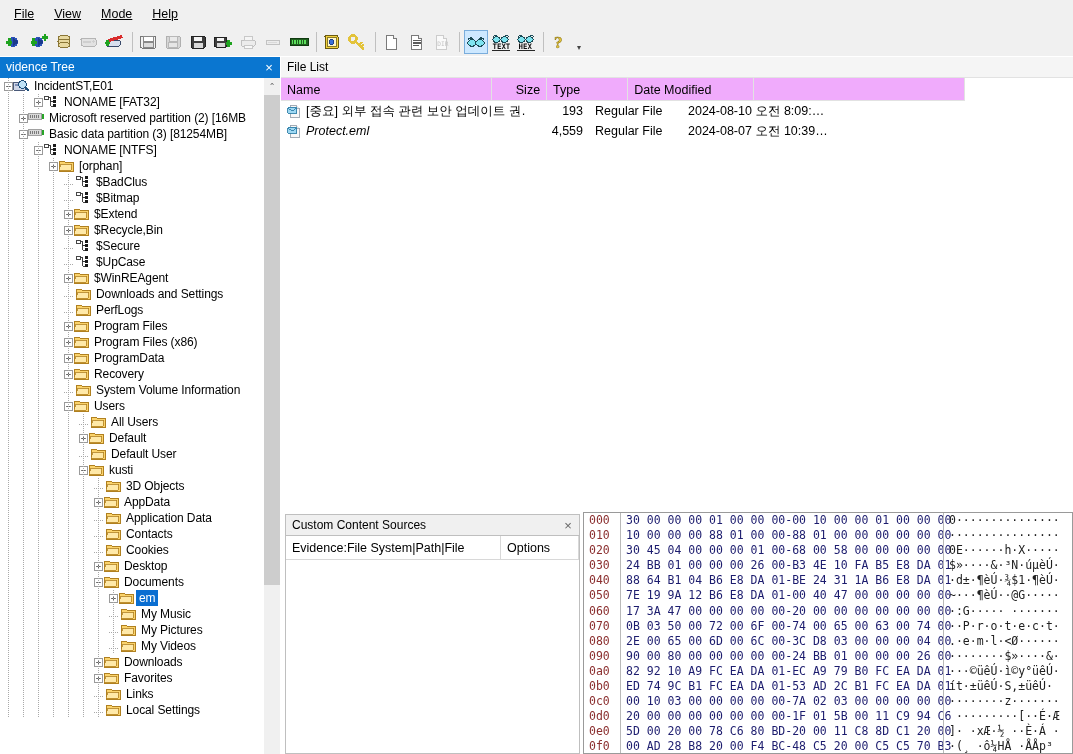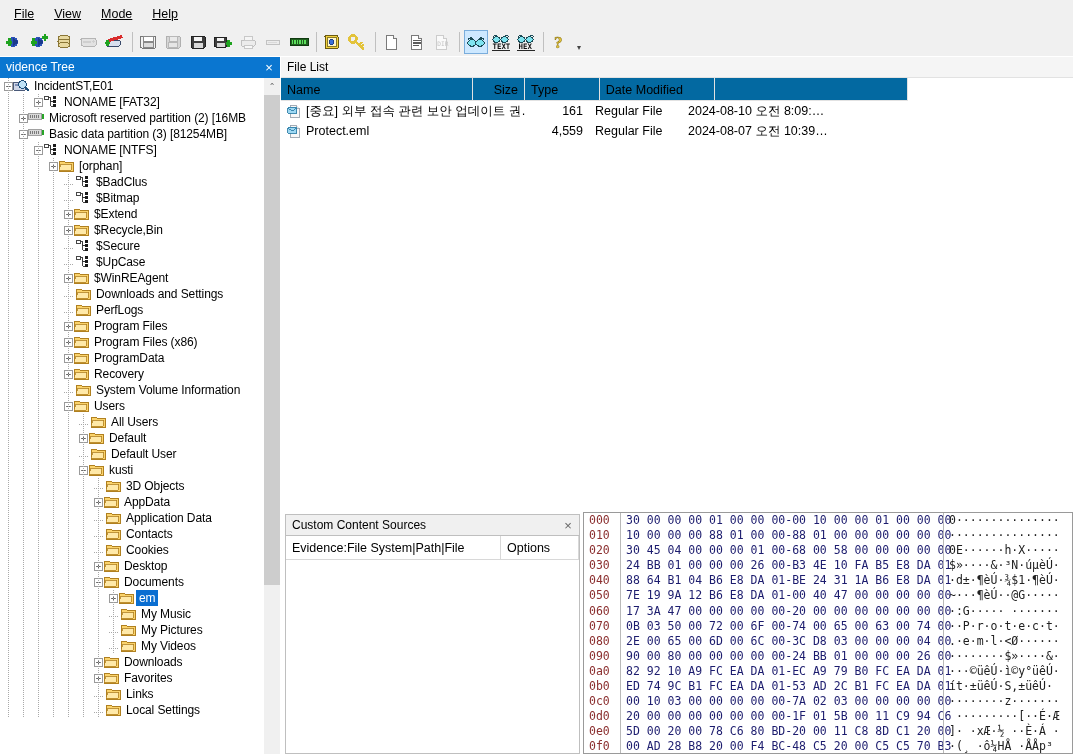--- a/index.html
+++ b/index.html
@@ -92,23 +92,23 @@
   .ic{width:17px;height:14px;flex:0 0 auto;margin-right:1px;position:relative;}
   .ic svg{display:block;}
 
   
   #filelist-panel{
     position:absolute;left:281px;top:57px;width:792px;height:452px;background:#fff;
     box-sizing:border-box;
   }
   #filelist-header{background:#f5f5f5;border-bottom:1px solid #e2e2e2;width:792px;}
   #fl-cols{
-    position:absolute;top:21px;left:0;width:627px;height:23px;
+    position:absolute;top:21px;left:0;width:684px;height:23px;
     display:flex;font-size:12.5px;box-sizing:border-box;
-    border-bottom:1px solid #e2e2e2;background:#0369a1;
+    border-bottom:1px solid #e2e2e2;background:#f0abfc;
   }
   .fl-col{
     display:flex;align-items:center;height:23px;box-sizing:border-box;
     border-right:1px solid #e2e2e2;padding:0 6px;cursor:default;
   }
   .fl-col.num{justify-content:flex-end;}
   #fl-rows{position:absolute;top:44px;left:0;width:792px;height:408px;background:#fff;}
   .fl-row{display:flex;height:20px;align-items:center;font-size:12.5px;cursor:default;}
   .fl-cell{box-sizing:border-box;padding:0 6px;display:flex;align-items:center;height:20px;
     white-space:nowrap;overflow:hidden;}
@@ -1330,31 +1330,31 @@
           <div class="fl-cell" style="width: 245px;">
             <span class="eml-ic"><svg width="14" height="14" viewBox="0 0 14 14" xmlns="http://www.w3.org/2000/svg" shape-rendering="crispEdges">
    <path d="M3 1h6.2L12.5 4.3V13H3z" fill="#f7f7f7" stroke="#9aa4ae" stroke-width="0.9"></path>
    <path d="M9.2 1v3.3h3.3" fill="#e3e7ea" stroke="#9aa4ae" stroke-width="0.8"></path>
    <rect x="0.8" y="3.4" width="9" height="6" rx="0.6" fill="#9fd8f2" stroke="#2f7fa8" stroke-width="0.9"></rect>
    <path d="M0.8 3.9l4.5 3.2 4.4-3.2" fill="none" stroke="#2f7fa8" stroke-width="0.9"></path>
               </svg></span>
             <span>[중요] 외부 접속 관련 보안 업데이트 권…</span>
           </div>
           <div class="fl-cell num" style="width: 63px;">
-            <span>161</span>
+            <span>193</span>
           </div>
           <div class="fl-cell" style="width: 93px;">
             <span>Regular File</span>
           </div>
           <div class="fl-cell" style="width: 145px;">
             <span>2024-08-10 오전 8:09:…</span>
           </div>
         </div>
         <div class="fl-row">
-          <div class="fl-cell" style="width: 245px;">
+          <div class="fl-cell" style="width: 245px; font-style: italic;">
             <span class="eml-ic"><svg width="14" height="14" viewBox="0 0 14 14" xmlns="http://www.w3.org/2000/svg" shape-rendering="crispEdges">
    <path d="M3 1h6.2L12.5 4.3V13H3z" fill="#f7f7f7" stroke="#9aa4ae" stroke-width="0.9"></path>
    <path d="M9.2 1v3.3h3.3" fill="#e3e7ea" stroke="#9aa4ae" stroke-width="0.8"></path>
    <rect x="0.8" y="3.4" width="9" height="6" rx="0.6" fill="#9fd8f2" stroke="#2f7fa8" stroke-width="0.9"></rect>
    <path d="M0.8 3.9l4.5 3.2 4.4-3.2" fill="none" stroke="#2f7fa8" stroke-width="0.9"></path>
               </svg></span>
             <span>Protect.eml</span>
           </div>
           <div class="fl-cell num" style="width: 63px;">
             <span>4,559</span>

